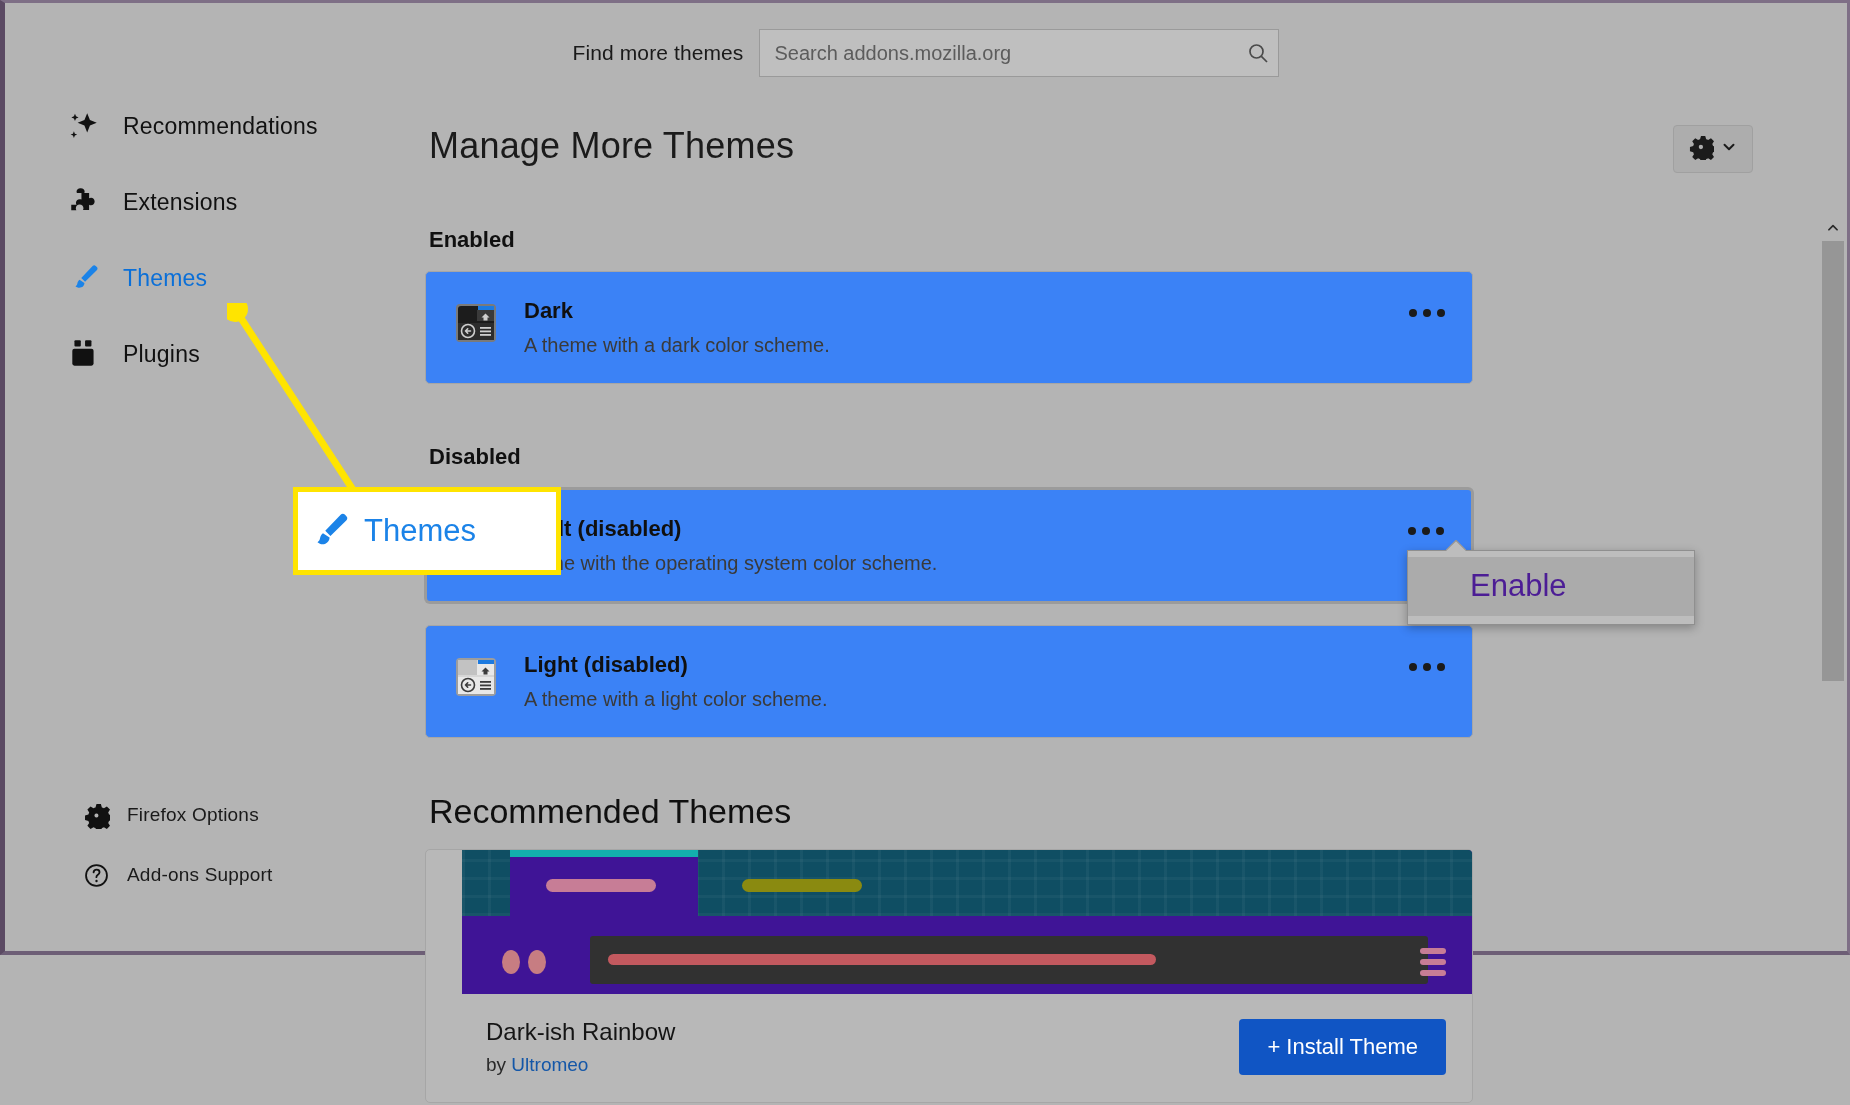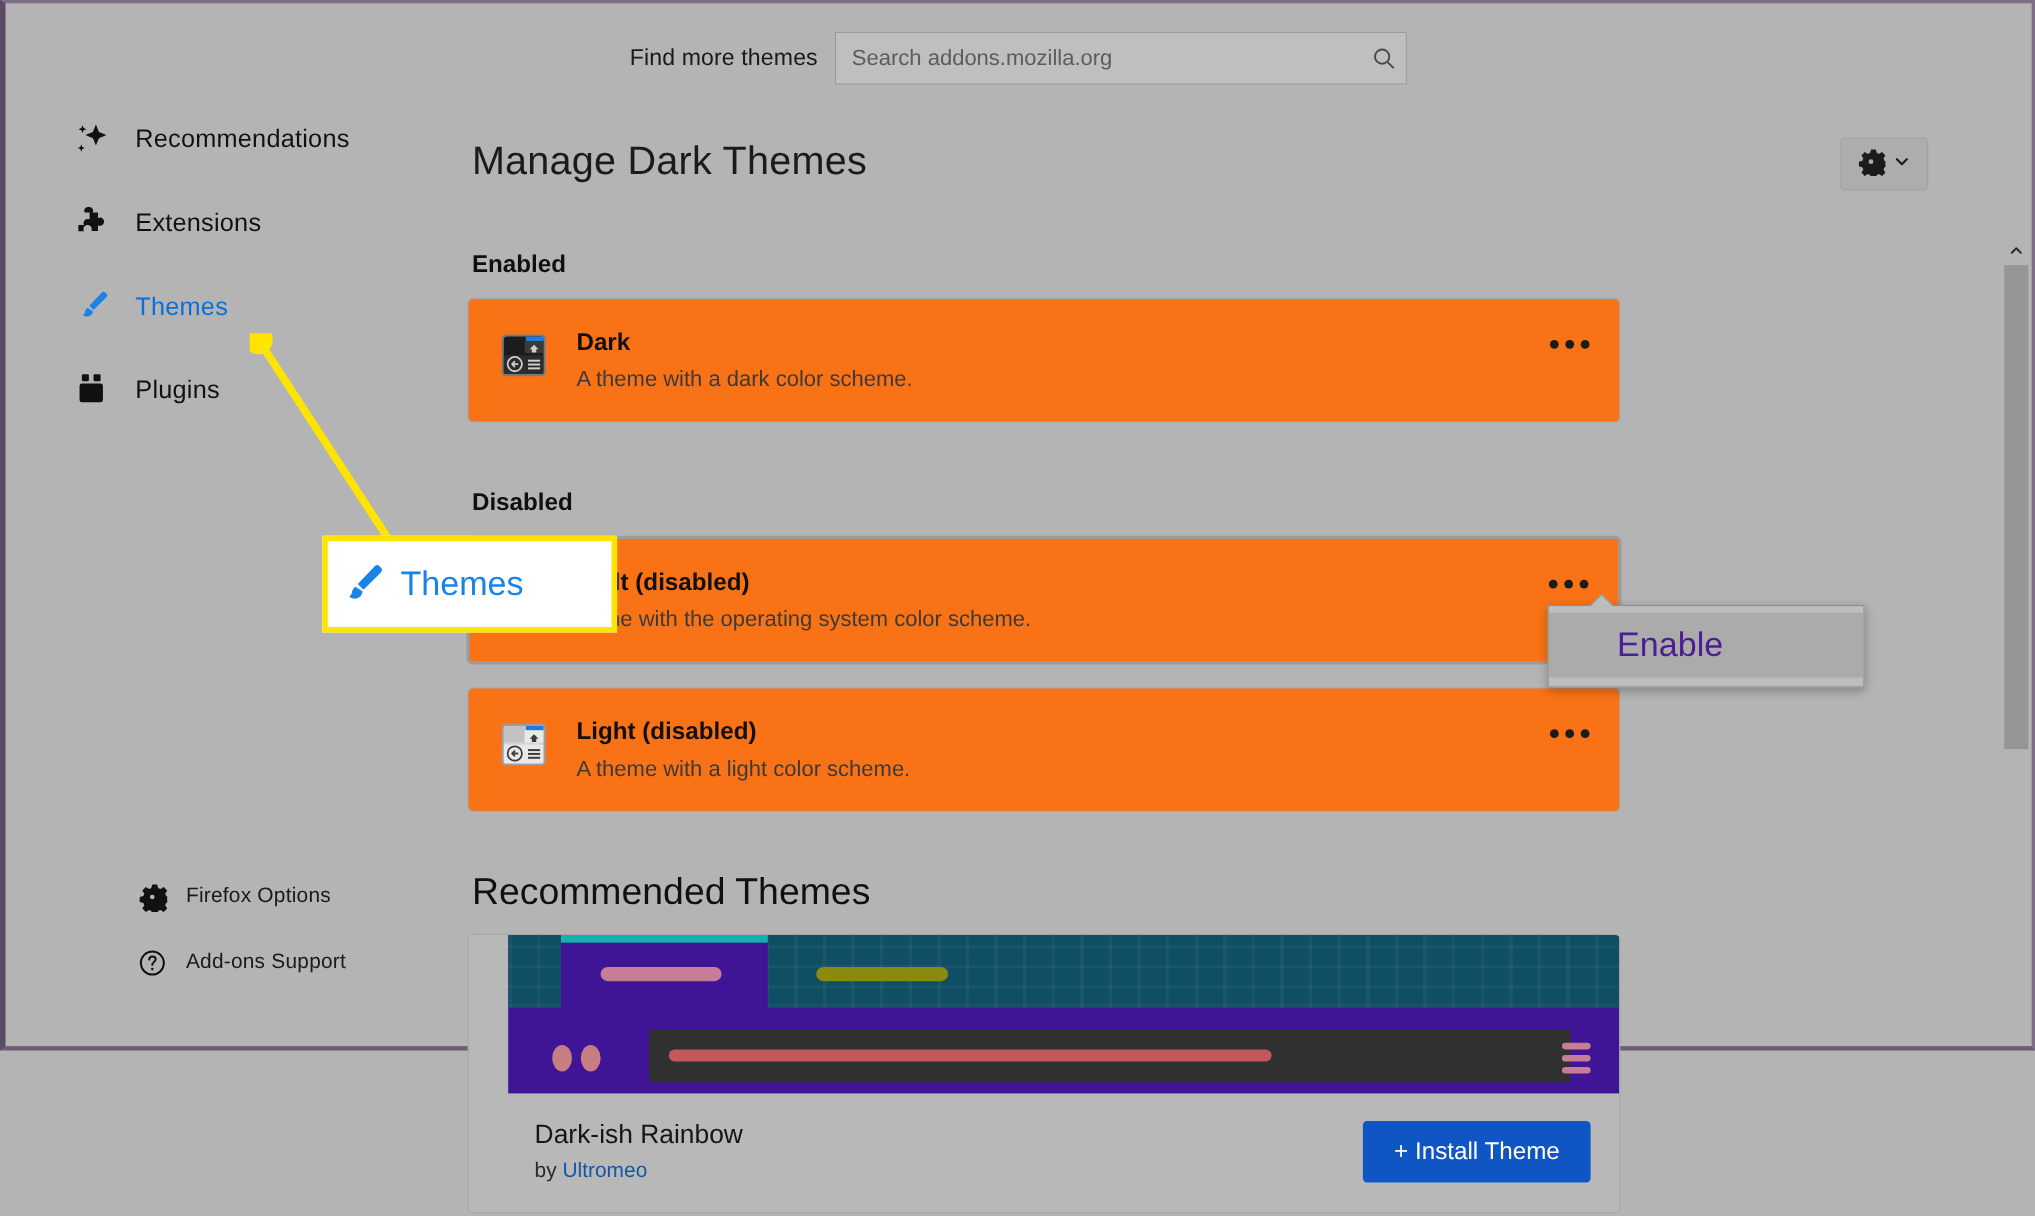--- a/index.html
+++ b/index.html
@@ -49,21 +49,21 @@
   .sidebar { position: absolute; left: 0; top: 100px; width: 420px; bottom: 0; }
   .side-item {
     display: flex; align-items: center;
     height: 46px; padding-left: 62px; margin-bottom: 30px;
     cursor: pointer;
   }
   .side-item .ico { width: 42px; display:flex; align-items:center; justify-content:flex-start; }
   .side-item .lbl { font-size: 23px; color: #111; margin-left: 14px; letter-spacing: .2px; }
   .side-item.active .lbl { color: #0a6fd8; }
   .side-bottom { position: absolute; left: 0; bottom: 36px; width: 100%; }
-  .side-bottom .side-item { margin-bottom: 20px; height: 40px; padding-left: 120px; text-align: center; }
+  .side-bottom .side-item { margin-bottom: 20px; height: 40px; padding-left: 78px; text-align: center; }
   .side-bottom .lbl { font-size: 19px; color: #1a1a1a; margin-left: 12px; }
   .side-bottom .ico { width: 32px; }
 
   
   .main { position: absolute; left: 420px; top: 100px; right: 60px; bottom: 0; }
   .page-title {
     font-size: 36px; font-weight: 400; color: #1b1b1b;
     margin: 22px 0 0 4px; letter-spacing: .2px;
   }
   .gear-btn {
@@ -74,21 +74,21 @@
     cursor: pointer;
   }
   .section-head {
     font-size: 22px; font-weight: bold; color: #101010;
     margin: 60px 0 18px 4px;
   }
   .section-head.big { font-size: 34px; font-weight: 400; margin-top: 54px; }
 
   .card {
     position: relative;
-    background: #f97316;
+    background: #3b82f6;
     border: 1px solid #a6a6a6;
     border-radius: 5px;
     width: 1048px;
     padding: 26px 26px 26px 28px;
     display: flex; align-items: flex-start;
   }
   .card.focused { border: 2px solid #9b9b9b; box-shadow: 0 0 0 1px #9b9b9b; }
   .card + .card { margin-top: 22px; }
   .card-icon { width: 44px; height: 44px; flex: 0 0 44px; margin-top: 3px; }
   .card-text { margin-left: 26px; }
@@ -258,21 +258,21 @@
             <circle cx="12" cy="16.9" r="1.05" fill="#111" stroke="none"></circle>
           </svg>
         </span>
         <span class="lbl">Add-ons Support</span>
       </div>
     </div>
   </div>
 
   <div class="main">
 
-    <div class="page-title">Manage Dark Themes</div>
+    <div class="page-title">Manage More Themes</div>
 
     <div class="gear-btn">
       <span>
         <svg width="26" height="26" viewBox="0 0 24 24" fill="#1b1b1b">
           <path d="M12 1.8l-.9 3a7.7 7.7 0 00-1.8.7L6.7 3.9 3.9 6.7l1.6 2.6c-.3.6-.5 1.2-.7 1.8l-3 .9v3.9l3 .9c.2.6.4 1.2.7 1.8l-1.6 2.6 2.8 2.8 2.6-1.6c.6.3 1.2.5 1.8.7l.9 3h3.9l.9-3c.6-.2 1.2-.4 1.8-.7l2.6 1.6 2.8-2.8-1.6-2.6c.3-.6.5-1.2.7-1.8l3-.9v-3.9l-3-.9a7.7 7.7 0 00-.7-1.8l1.6-2.6-2.8-2.8-2.6 1.6a7.7 7.7 0 00-1.8-.7l-.9-3H12zm1.9 10.2a2 2 0 11-4 0 2 2 0 014 0z"></path>
         </svg>
       </span>
       <span>
         <svg width="18" height="18" viewBox="0 0 24 24" fill="none" stroke="#1b1b1b" stroke-width="2.6" stroke-linecap="round" stroke-linejoin="round">
           <polyline points="6 9 12 15 18 9"></polyline>

